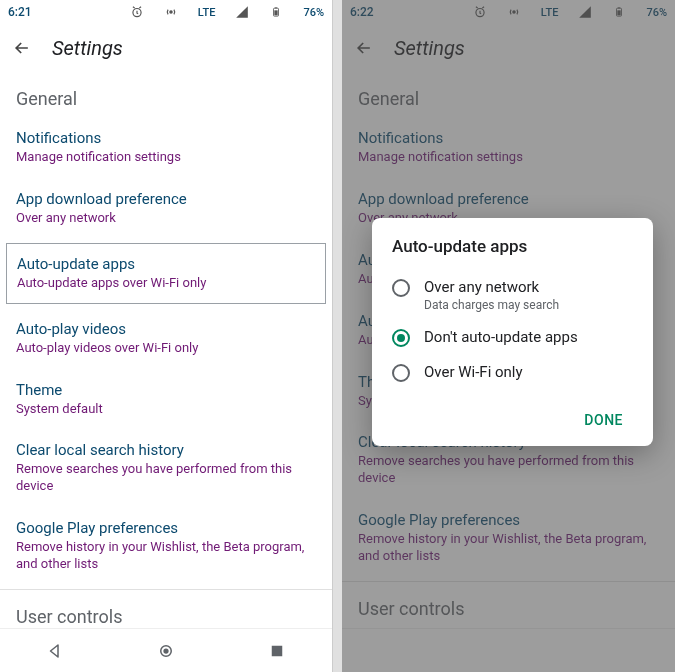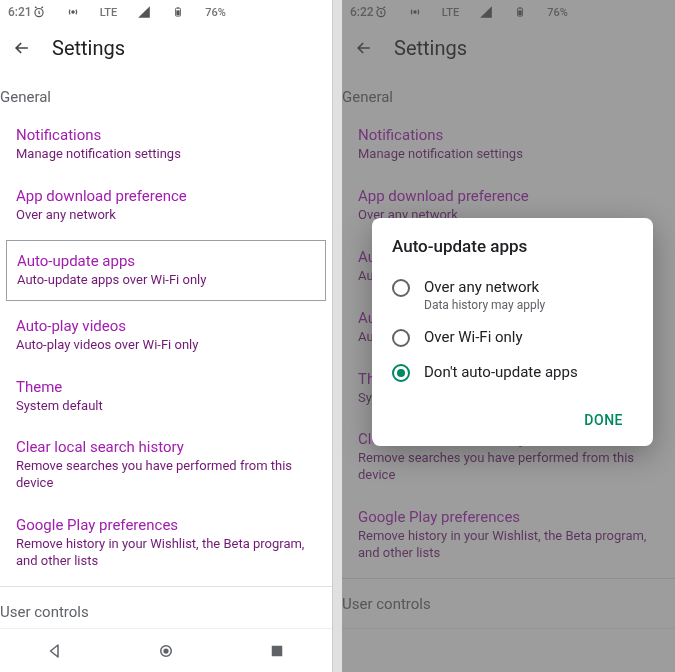--- a/index.html
+++ b/index.html
@@ -22,64 +22,66 @@
     overflow: hidden;
   }
   .screen.left { border-right: 1px solid #ccc; }
   .screen.right { margin-left: 9px; }
 
   
   .status-bar {
     height: 24px;
     display: flex;
     align-items: center;
+    justify-content: space-between;
     padding: 12px 8px;
     font-size: 12px;
-    color: #737373;
+    color: #0c4a6e;
     font-weight: 500;
   }
   .status-right { display: flex; align-items: center; gap: 20px; }
   .status-icon { width: 14px; height: 14px; display: inline-flex; align-items: center; justify-content: center; }
 
   
   .app-bar {
     height: 48px;
     display: flex;
     align-items: center;
     padding: 0 12px;
     gap: 20px;
+    font-style: italic;
   }
   .app-bar-title {
     font-size: 20px;
     color: #202124;
     font-weight: 400;
   }
   .back-icon { width: 20px; height: 20px; }
 
   
   .content {
     flex: 1;
     overflow: hidden;
     display: flex;
     flex-direction: column;
   }
   .section-header {
-    font-size: 15px;
+    font-size: 18px;
     color: #5f6368;
-    padding: 16px 0 8px;
+    padding: 16px 16px 8px;
   }
   .list-item {
     padding: 12px 16px;
     display: flex;
     flex-direction: column;
     gap: 2px;
   }
   .list-item .title {
     font-size: 15px;
-    color: #a21caf;
+    color: #0c4a6e;
   }
   .list-item .subtitle {
     font-size: 13px;
     color: #701a75;
     line-height: 1.3;
   }
   .list-item.highlighted {
     margin: 4px 6px;
     border: 1px solid #9aa0a6;
     padding: 11px 10px;
@@ -394,36 +396,36 @@
 
   <div class="scrim"></div>
 
   <div class="dialog">
     <div class="dialog-title">Auto-update apps</div>
 
     <div class="radio-option">
       <span class="radio-circle"></span>
       <div>
         <div class="radio-label">Over any network</div>
-        <div class="radio-sub">Data history may apply</div>
+        <div class="radio-sub">Data charges may search</div>
+      </div>
+    </div>
+
+    <div class="radio-option selected">
+      <span class="radio-circle"></span>
+      <div>
+        <div class="radio-label">Don't auto-update apps</div>
       </div>
     </div>
 
     <div class="radio-option">
       <span class="radio-circle"></span>
       <div>
         <div class="radio-label">Over Wi-Fi only</div>
       </div>
     </div>
 
-    <div class="radio-option selected">
-      <span class="radio-circle"></span>
-      <div>
-        <div class="radio-label">Don't auto-update apps</div>
-      </div>
-    </div>
-
     <div class="dialog-actions">
       <span class="dialog-btn">DONE</span>
     </div>
   </div>
 
 </div>
 
 </body></html>

